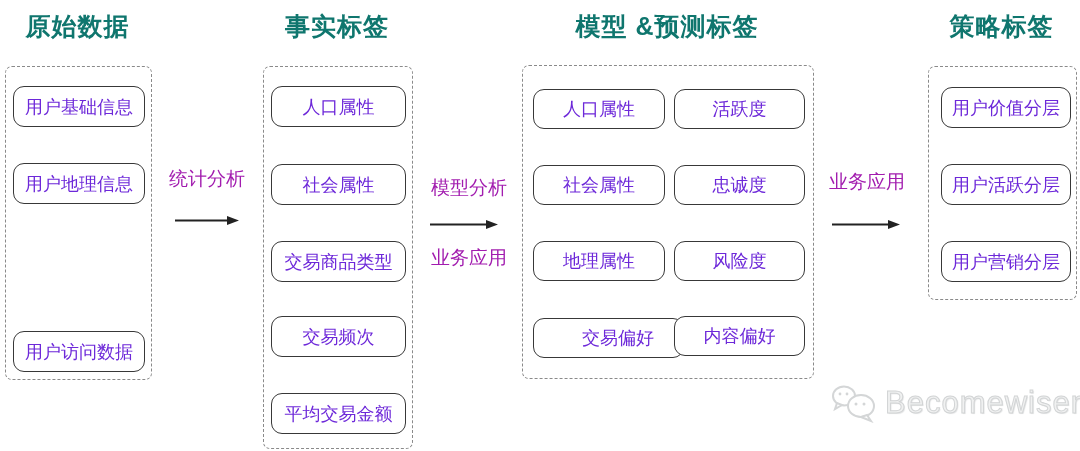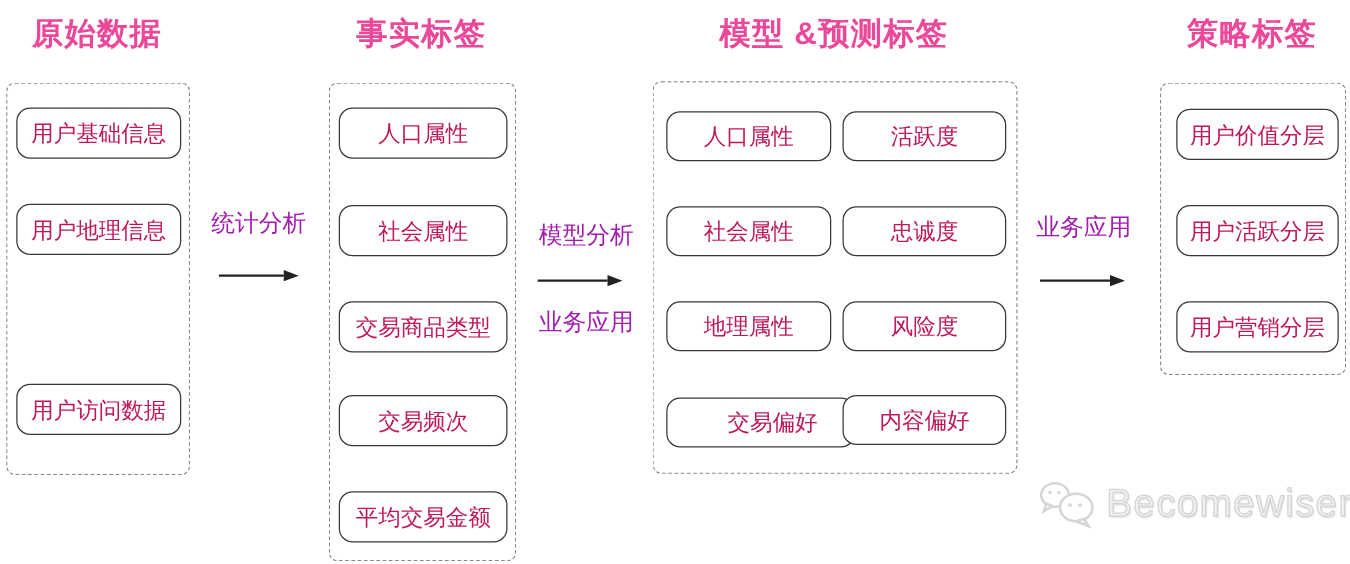--- a/index.html
+++ b/index.html
@@ -11,40 +11,40 @@
     font-family: "Liberation Sans", "DejaVu Sans", sans-serif;
     overflow: hidden;
     color: #111;
   }
   .col-title {
     position: absolute;
     top: 10px;
     font-size: 25px;
     font-weight: bold;
     letter-spacing: 1px;
-    color: #ec4899;
+    color: #0f766e;
     text-align: center;
     white-space: nowrap;
   }
   .group {
     position: absolute;
     border: 1px dashed #8a8a8a;
     border-radius: 7px;
     background: #ffffff;
   }
   .labelbox {
     position: absolute;
     border: 1.5px solid #383838;
     border-radius: 11px;
     background: #ffffff;
     display: flex;
     align-items: center;
     justify-content: center;
     font-size: 18px;
-    color: #be185d;
+    color: #6d28d9;
     white-space: nowrap;
   }
   .arrow-label {
     position: absolute;
     font-size: 19px;
     color: #a21caf;
     text-align: center;
     white-space: nowrap;
   }
   .flow-arrow { position: absolute; }
@@ -76,21 +76,21 @@
 <div class="canvas">
 
   <div class="col-title" style="left:5px; width:145px;">原始数据</div>
   <div class="col-title" style="left:263px; width:148px;">事实标签</div>
   <div class="col-title" style="left:522px; width:290px;">模型 &amp;预测标签</div>
   <div class="col-title" style="left:928px; width:147px;">策略标签</div>
 
   <div class="group" style="left:5px; top:66px; width:145px; height:312px;">
     <div class="labelbox" style="left:7px; top:19px; width:130px; height:39px;">用户基础信息</div>
     <div class="labelbox" style="left:7px; top:96px; width:130px; height:39px;">用户地理信息</div>
-    <div class="labelbox" style="left:7px; top:240px; width:130px; height:39px;">用户访问数据</div>
+    <div class="labelbox" style="left:7px; top:264px; width:130px; height:39px;">用户访问数据</div>
   </div>
 
   <div class="arrow-label" style="left:158px; top:166px; width:98px;">统计分析</div>
   <svg class="flow-arrow" style="left:175px; top:214px;" width="64" height="13">
     <line x1="0" y1="6.5" x2="52" y2="6.5"></line>
     <polygon points="52,2 64,6.5 52,11"></polygon>
   </svg>
 
   <div class="group" style="left:263px; top:66px; width:148px; height:381px;">
     <div class="labelbox" style="left:7px; top:19px; width:133px; height:39px;">人口属性</div>

